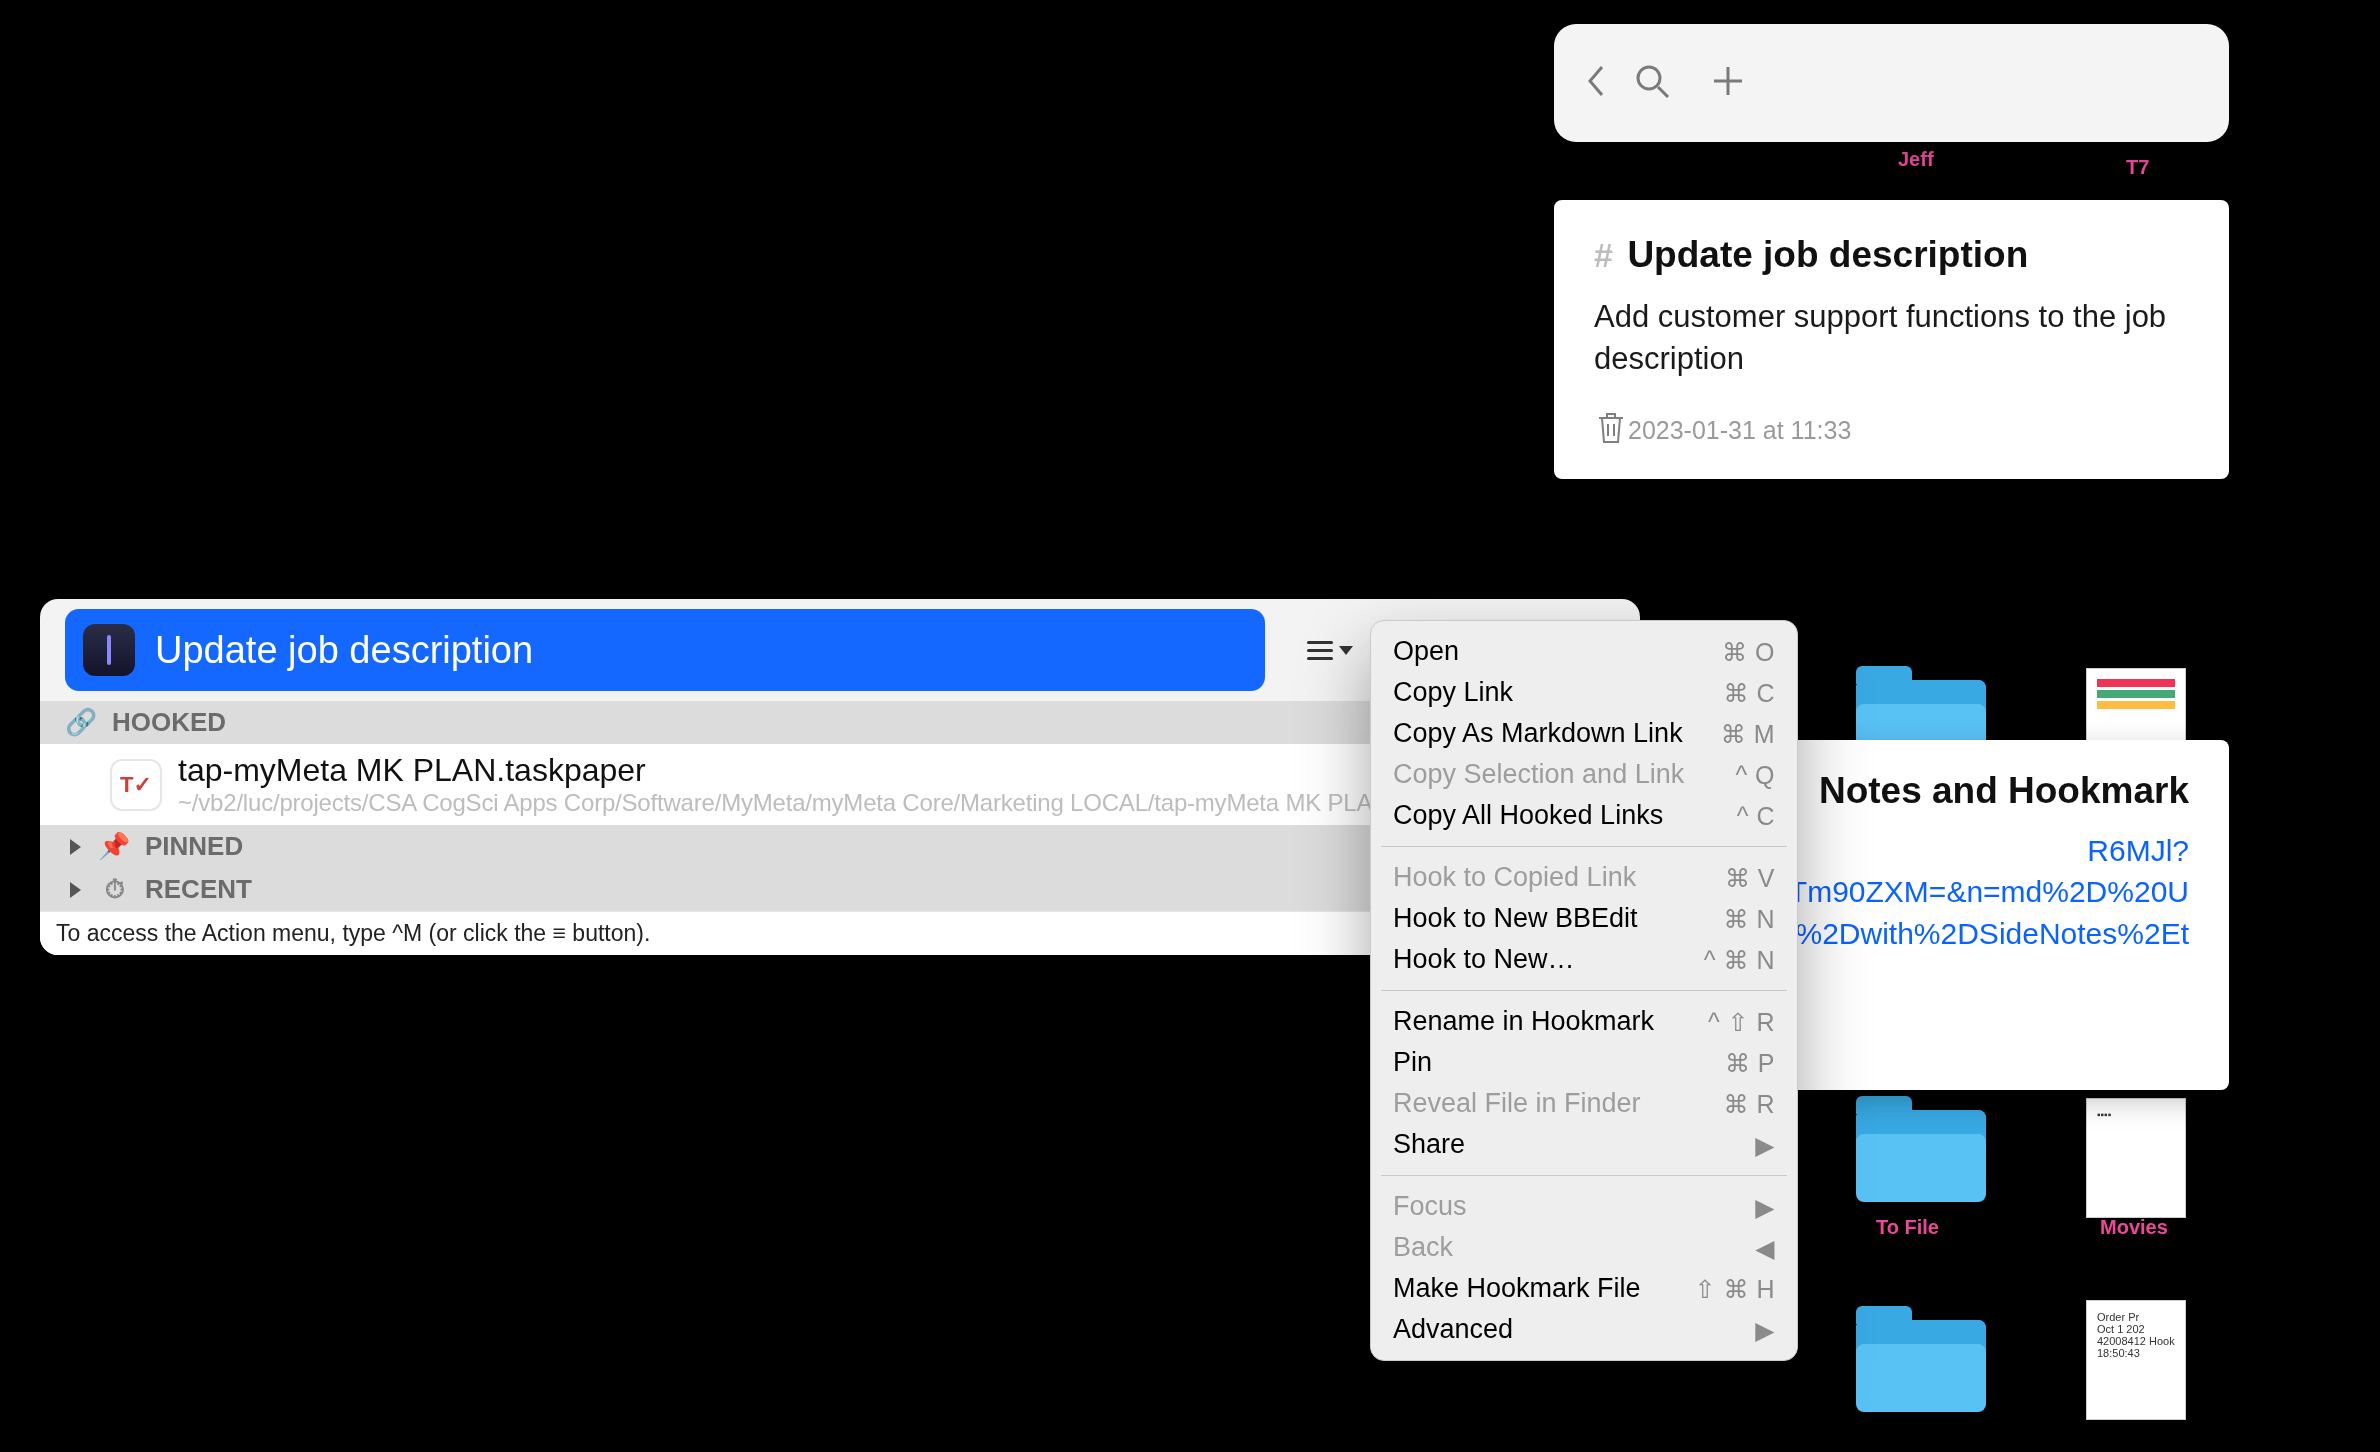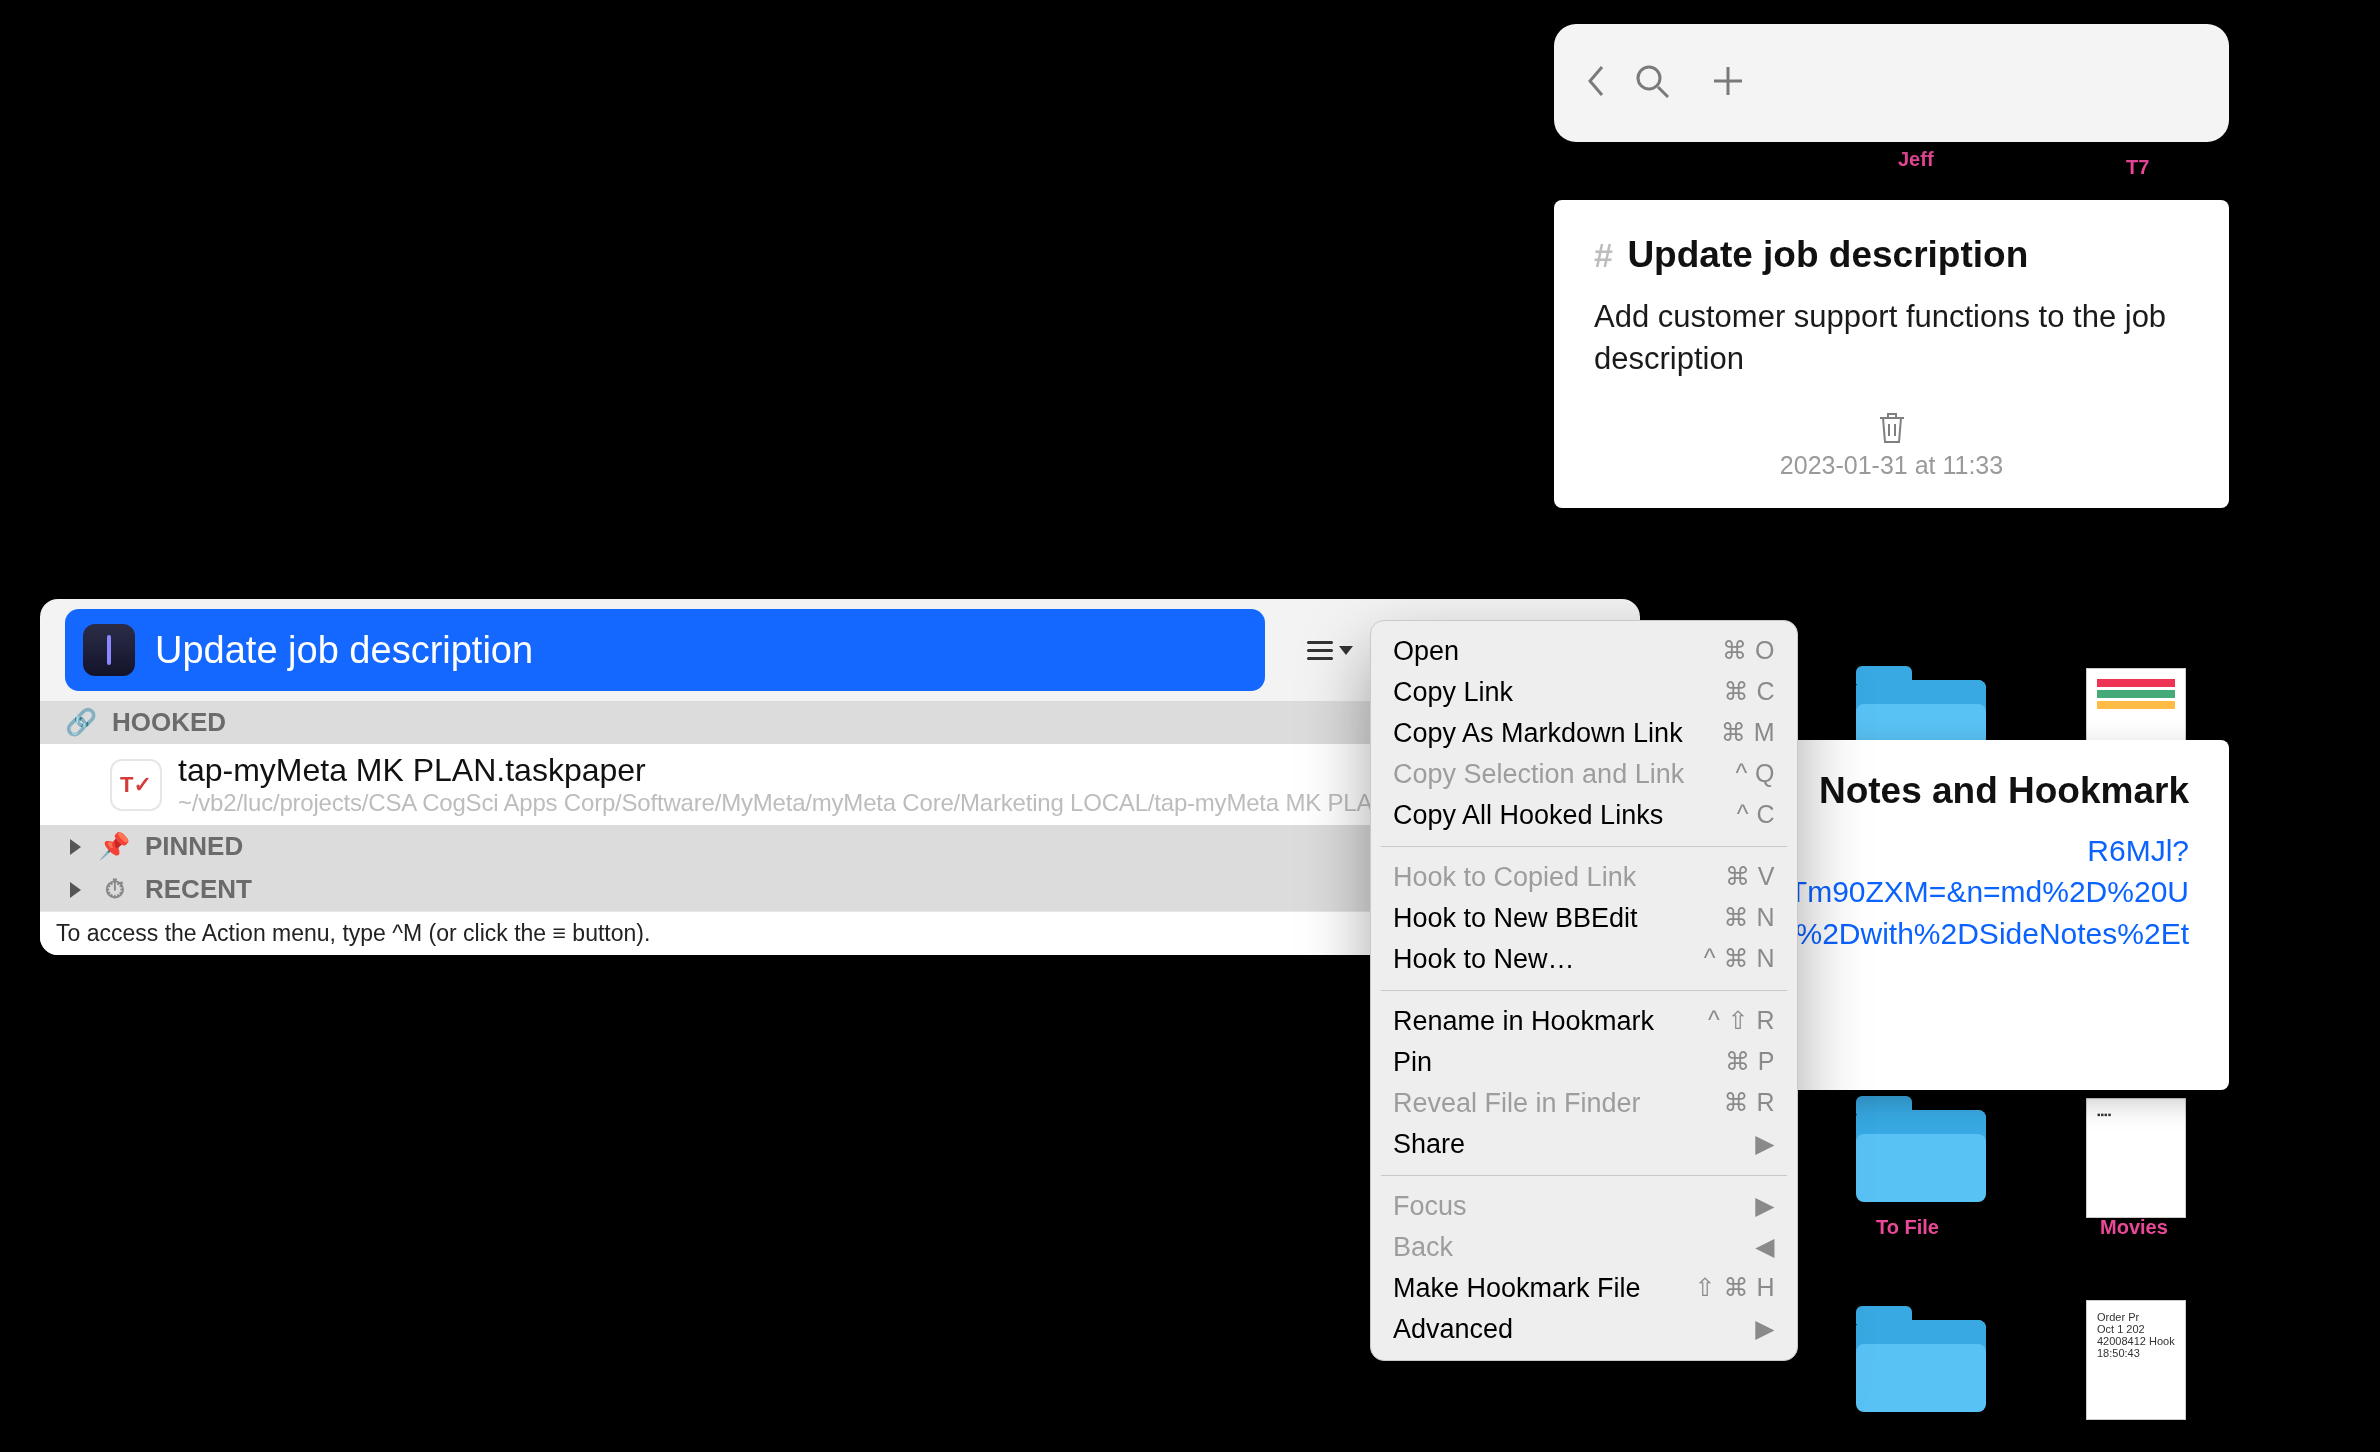--- a/index.html
+++ b/index.html
@@ -72,21 +72,21 @@
     position:absolute;
     left:1370px; top:620px;
     width:428px;
     background:#eeeeee;
     border:1px solid #c9c9c9;
     border-radius:14px;
     box-shadow: 0 30px 70px rgba(0,0,0,.35);
     padding:10px 0;
   }
   .ctx-item {
-    display:flex; align-items:flex-start; justify-content:space-between;
+    display:flex; align-items:flex-end; justify-content:space-between;
     padding:5px 22px; font-size:27px; color:#000;
   }
   .ctx-item.disabled { color:#9d9d9d; }
   .ctx-short { color:#8a8a8a; font-size:25px; letter-spacing:.5px; }
   .ctx-sep { height:1px; background:#c9c9c9; margin:10px 10px; }
   .ctx-sub { color:#8a8a8a; }
 
   
   .side-header {
     position:absolute; left:1554px; top:24px;
@@ -109,21 +109,21 @@
     background:#fff;
     border-radius:8px;
     box-shadow:0 10px 30px rgba(0,0,0,.25);
     padding:34px 40px 28px 40px;
     width:675px;
   }
   .note-hash { color:#bdbdbd; font-size:34px; font-weight:800; margin-right:10px; }
   .note-title { font-size:37px; font-weight:800; color:#111; }
   .note-link { color:#0a62ff; font-size:30px; line-height:1.38; word-break:break-all; margin-top:18px; display:block; }
   .note-body { color:#1a1a1a; font-size:31px; margin-top:20px; line-height:1.34; }
-  .note-footer { display:flex; align-items:center; justify-content:flex-start; margin-top:30px;flex-direction:column; }
+  .note-footer { display:flex; align-items:center; justify-content:flex-start; margin-top:30px; }
   .trash svg { stroke:#7f7f7f; stroke-width:2; fill:none; }
   .note-time { color:#9a9a9a; font-size:25px; }
 
   
   .folder {
     position:absolute; width:130px; height:92px;
     background:#59c2f5; border-radius:8px;
     box-shadow: inset 0 24px 0 #38a9e3;
   }
   .folder-tab { position:absolute; top:-14px; left:0; width:56px; height:18px; background:#38a9e3; border-radius:6px 6px 0 0; }

